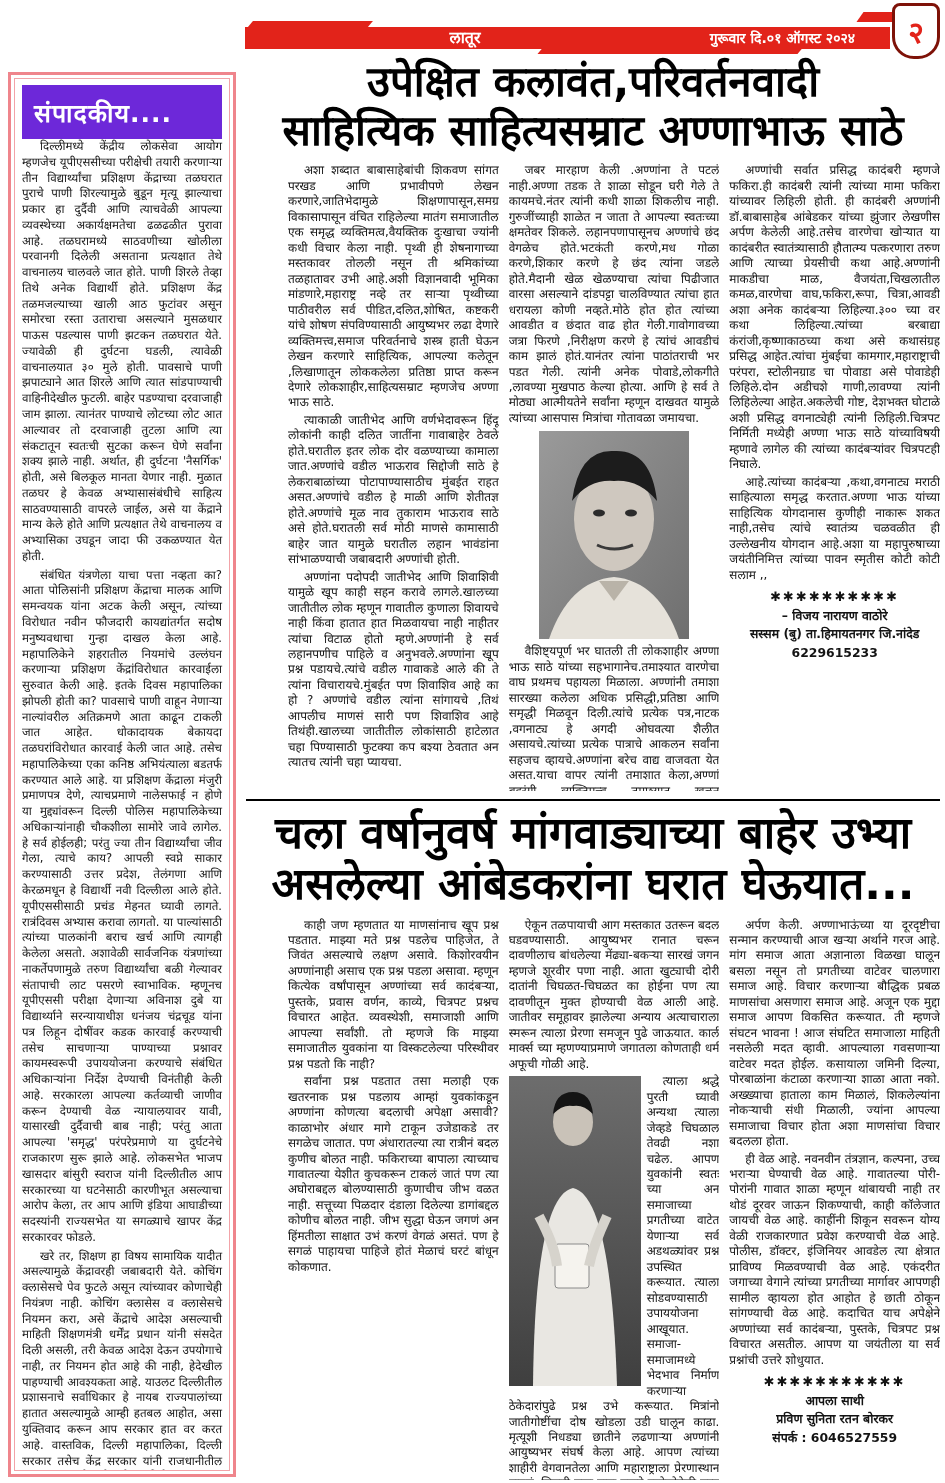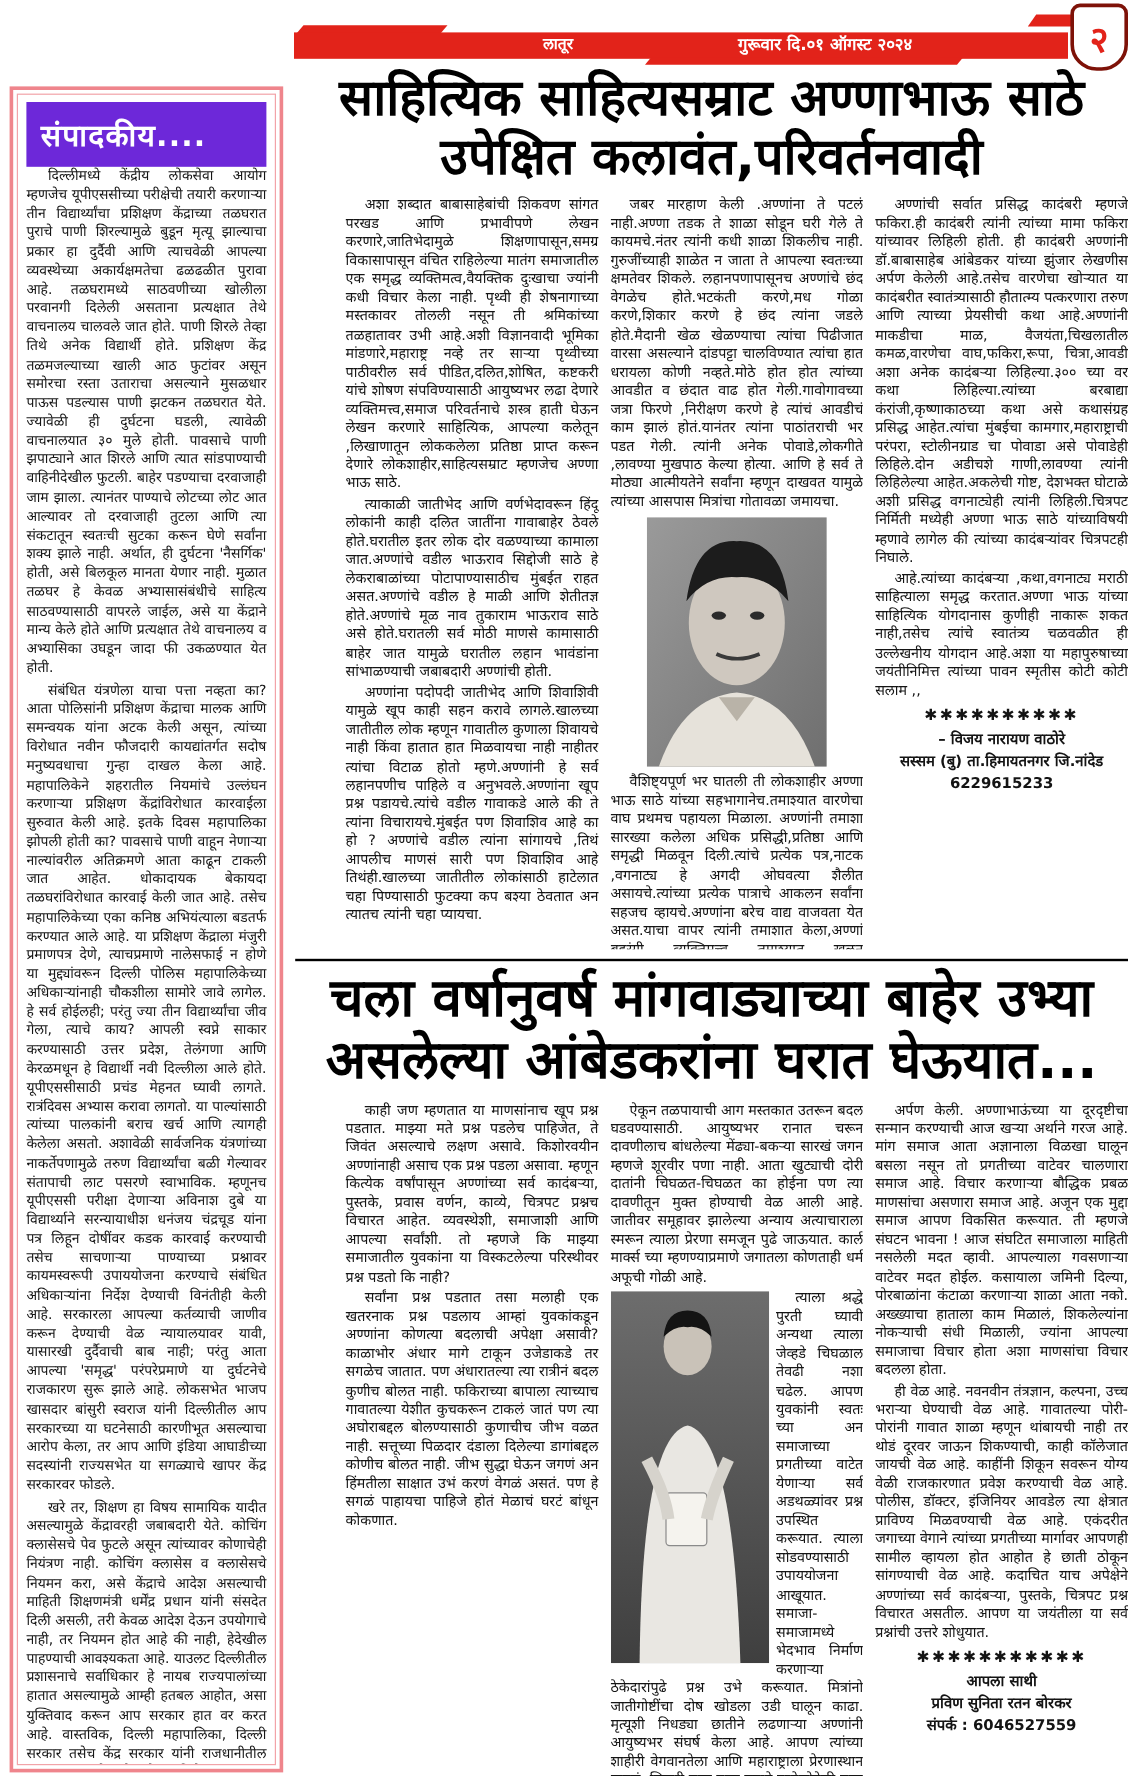--- a/index.html
+++ b/index.html
@@ -15,24 +15,24 @@
     border-radius:16px;display:flex;align-items:center;justify-content:center;
     color:#fff;font-size:33px;font-weight:bold;letter-spacing:1px;
     box-shadow:0 2px 0 #a81208;
   }
   .mast-strip{position:absolute;left:245px;top:27px;width:645px;height:22px;background:#e2231a;}
   .strip-tail-l{position:absolute;left:250px;top:21px;width:120px;height:7px;background:#e2231a;transform:skewX(-40deg);}
   .strip-tail-r{position:absolute;left:540px;top:48px;width:260px;height:6px;background:#e2231a;transform:skewX(-40deg);}
   .strip-tail-r2{position:absolute;left:860px;top:12px;width:60px;height:10px;background:#e2231a;transform:skewX(-35deg);}
   .mast-edition{
     position:absolute;left:400px;top:28px;width:130px;text-align:center;
-    color:#fff;font-size:13px;font-weight:bold;line-height:20px;
+    color:#fff;font-size:16px;font-weight:bold;line-height:20px;
   }
   .mast-date{
-    position:absolute;left:615px;top:28px;width:240px;text-align:left;
+    position:absolute;left:615px;top:28px;width:240px;text-align:right;
     color:#fff;font-size:14px;font-weight:bold;line-height:20px;
   }
   .page-badge{
     position:absolute;right:5px;top:3px;width:42px;height:50px;background:#fff;
     border:3px solid #7e1208;border-radius:8px 8px 22px 22px;
     display:flex;align-items:center;justify-content:center;
     color:#e2231a;font-size:30px;font-weight:bold;
   }
   
   .sidebar{
@@ -103,22 +103,22 @@
       <p>संबंधित यंत्रणेला याचा पत्ता नव्हता का? आता पोलिसांनी प्रशिक्षण केंद्राचा मालक आणि समन्वयक यांना अटक केली असून, त्यांच्या विरोधात नवीन फौजदारी कायद्यांतर्गत सदोष मनुष्यवधाचा गुन्हा दाखल केला आहे. महापालिकेने शहरातील नियमांचे उल्लंघन करणाऱ्या प्रशिक्षण केंद्रांविरोधात कारवाईला सुरुवात केली आहे. इतके दिवस महापालिका झोपली होती का? पावसाचे पाणी वाहून नेणाऱ्या नाल्यांवरील अतिक्रमणे आता काढून टाकली जात आहेत. धोकादायक बेकायदा तळघरांविरोधात कारवाई केली जात आहे. तसेच महापालिकेच्या एका कनिष्ठ अभियंत्याला बडतर्फ करण्यात आले आहे. या प्रशिक्षण केंद्राला मंजुरी प्रमाणपत्र देणे, त्याचप्रमाणे नालेसफाई न होणे या मुद्द्यांवरून दिल्ली पोलिस महापालिकेच्या अधिकाऱ्यांनाही चौकशीला सामोरे जावे लागेल. हे सर्व होईलही; परंतु ज्या तीन विद्यार्थ्यांचा जीव गेला, त्याचे काय? आपली स्वप्ने साकार करण्यासाठी उत्तर प्रदेश, तेलंगणा आणि केरळमधून हे विद्यार्थी नवी दिल्लीला आले होते. यूपीएससीसाठी प्रचंड मेहनत घ्यावी लागते. रात्रंदिवस अभ्यास करावा लागतो. या पाल्यांसाठी त्यांच्या पालकांनी बराच खर्च आणि त्यागही केलेला असतो. अशावेळी सार्वजनिक यंत्रणांच्या नाकर्तेपणामुळे तरुण विद्यार्थ्यांचा बळी गेल्यावर संतापाची लाट पसरणे स्वाभाविक. म्हणूनच यूपीएससी परीक्षा देणाऱ्या अविनाश दुबे या विद्यार्थ्याने सरन्यायाधीश धनंजय चंद्रचूड यांना पत्र लिहून दोषींवर कडक कारवाई करण्याची तसेच साचणाऱ्या पाण्याच्या प्रश्नावर कायमस्वरूपी उपाययोजना करण्याचे संबंधित अधिकाऱ्यांना निर्देश देण्याची विनंतीही केली आहे. सरकारला आपल्या कर्तव्याची जाणीव करून देण्याची वेळ न्यायालयावर यावी, यासारखी दुर्दैवाची बाब नाही; परंतु आता आपल्या 'समृद्ध' परंपरेप्रमाणे या दुर्घटनेचे राजकारण सुरू झाले आहे. लोकसभेत भाजप खासदार बांसुरी स्वराज यांनी दिल्लीतील आप सरकारच्या या घटनेसाठी कारणीभूत असल्याचा आरोप केला, तर आप आणि इंडिया आघाडीच्या सदस्यांनी राज्यसभेत या सगळ्याचे खापर केंद्र सरकारवर फोडले.</p>
       <p>खरे तर, शिक्षण हा विषय सामायिक यादीत असल्यामुळे केंद्रावरही जबाबदारी येते. कोचिंग क्लासेसचे पेव फुटले असून त्यांच्यावर कोणाचेही नियंत्रण नाही. कोचिंग क्लासेस व क्लासेसचे नियमन करा, असे केंद्राचे आदेश असल्याची माहिती शिक्षणमंत्री धर्मेंद्र प्रधान यांनी संसदेत दिली असली, तरी केवळ आदेश देऊन उपयोगाचे नाही, तर नियमन होत आहे की नाही, हेदेखील पाहण्याची आवश्यकता आहे. याउलट दिल्लीतील प्रशासनाचे सर्वाधिकार हे नायब राज्यपालांच्या हातात असल्यामुळे आम्ही हतबल आहोत, असा युक्तिवाद करून आप सरकार हात वर करत आहे. वास्तविक, दिल्ली महापालिका, दिल्ली सरकार तसेच केंद्र सरकार यांनी राजधानीतील प्रश्न समन्वयाने सोडवले पाहिजेत. बहुसंख्य कोचिंग क्लासेस हे नियमांचे उल्लंघन करून केवळ नफेखोरी करतात. सुरक्षाविषयक नियम पाळले जात नाहीत. निवासी इमारतींत वाट्टेल तसे कोचिंग क्लासेस व व्यापारी गाळे उघडले जातात. त्यात दिल्लीचे मुख्यमंत्री अरविंद केजरीवाल हे तुरुंगातून कारभार हाकत आहेत. दिल्लीमधील रस्ते, प्रदूषण हे प्रश्न नीट हाताळले जात असल्याचे दिसत नाही. दिल्लीतील आरोग्य आणि शिक्षण यात आम्ही कशी सुधारणा केली, याचे ढोल आपतर्फे पिटले जात असले, तरी शिक्षणाच्या बाजारीकरणावर त्यांचे कोणतेही नियंत्रण नाही. आता या विद्यार्थ्यांच्या मृत्यूची जबाबदारी एकमेकांवर ढकलण्याचा प्रयत्न सुरू झाला आहे.</p>
 
     </div>
   </div>
 </div>
 
 <div class="main">
 
   <div>
+    <h1 class="headline h1a">उपेक्षित कलावंत,परिवर्तनवादी</h1>
     <h1 class="headline h1a">साहित्यिक साहित्यसम्राट अण्णाभाऊ साठे</h1>
-    <h1 class="headline h1a">उपेक्षित कलावंत,परिवर्तनवादी</h1>
 
     <div class="article-body body1">
       <div class="colm">
         <p>अशा शब्दात बाबासाहेबांची शिकवण सांगत परखड आणि प्रभावीपणे लेखन करणारे,जातिभेदामुळे शिक्षणापासून,समग्र विकासापासून वंचित राहिलेल्या मातंग समाजातील एक समृद्ध व्यक्तिमत्व,वैयक्तिक दुःखाचा ज्यांनी कधी विचार केला नाही. पृथ्वी ही शेषनागाच्या मस्तकावर तोलली नसून ती श्रमिकांच्या तळहातावर उभी आहे.अशी विज्ञानवादी भूमिका मांडणारे,महाराष्ट्र नव्हे तर साऱ्या पृथ्वीच्या पाठीवरील सर्व पीडित,दलित,शोषित, कष्टकरी यांचे शोषण संपविण्यासाठी आयुष्यभर लढा देणारे व्यक्तिमत्त्व,समाज परिवर्तनाचे शस्त्र हाती घेऊन लेखन करणारे साहित्यिक, आपल्या कलेतून ,लिखाणातून लोककलेला प्रतिष्ठा प्राप्त करून देणारे लोकशाहीर,साहित्यसम्राट म्हणजेच अण्णा भाऊ साठे.</p>
         <p>त्याकाळी जातीभेद आणि वर्णभेदावरून हिंदू लोकांनी काही दलित जातींना गावाबाहेर ठेवले होते.घरातील इतर लोक दोर वळण्याच्या कामाला जात.अण्णांचे वडील भाऊराव सिद्दोजी साठे हे लेकराबाळांच्या पोटापाण्यासाठीच मुंबईत राहत असत.अण्णांचे वडील हे माळी आणि शेतीतज्ञ होते.अण्णांचे मूळ नाव तुकाराम भाऊराव साठे असे होते.घरातली सर्व मोठी माणसे कामासाठी बाहेर जात यामुळे घरातील लहान भावंडांना सांभाळण्याची जबाबदारी अण्णांची होती.</p>
         <p>अण्णांना पदोपदी जातीभेद आणि शिवाशिवी यामुळे खूप काही सहन करावे लागले.खालच्या जातीतील लोक म्हणून गावातील कुणाला शिवायचे नाही किंवा हातात हात मिळवायचा नाही नाहीतर त्यांचा विटाळ होतो म्हणे.अण्णांनी हे सर्व लहानपणीच पाहिले व अनुभवले.अण्णांना खूप प्रश्न पडायचे.त्यांचे वडील गावाकडे आले की ते त्यांना विचारायचे.मुंबईत पण शिवाशिव आहे का हो ? अण्णांचे वडील त्यांना सांगायचे ,तिथं आपलीच माणसं सारी पण शिवाशिव आहे तिथंही.खालच्या जातीतील लोकांसाठी हाटेलात चहा पिण्यासाठी फुटक्या कप बश्या ठेवतात अन त्यातच त्यांनी चहा प्यायचा.</p>
       </div>
       <div class="colm">
         <p>जबर मारहाण केली .अण्णांना ते पटलं नाही.अण्णा तडक ते शाळा सोडून घरी गेले ते कायमचे.नंतर त्यांनी कधी शाळा शिकलीच नाही. गुरुजींच्याही शाळेत न जाता ते आपल्या स्वतःच्या क्षमतेवर शिकले. लहानपणापासूनच अण्णांचे छंद वेगळेच होते.भटकंती करणे,मध गोळा करणे,शिकार करणे हे छंद त्यांना जडले होते.मैदानी खेळ खेळण्याचा त्यांचा पिढीजात वारसा असल्याने दांडपट्टा चालविण्यात त्यांचा हात धरायला कोणी नव्हते.मोठे होत होत त्यांच्या आवडीत व छंदात वाढ होत गेली.गावोगावच्या जत्रा फिरणे ,निरीक्षण करणे हे त्यांचं आवडीचं काम झालं होतं.यानंतर त्यांना पाठांतराची भर पडत गेली. त्यांनी अनेक पोवाडे,लोकगीते ,लावण्या मुखपाठ केल्या होत्या. आणि हे सर्व ते मोठ्या आत्मीयतेने सर्वांना म्हणून दाखवत यामुळे त्यांच्या आसपास मित्रांचा गोतावळा जमायचा.</p>
         <svg class="photo-frame" width="150" height="208" viewBox="0 0 150 208">

